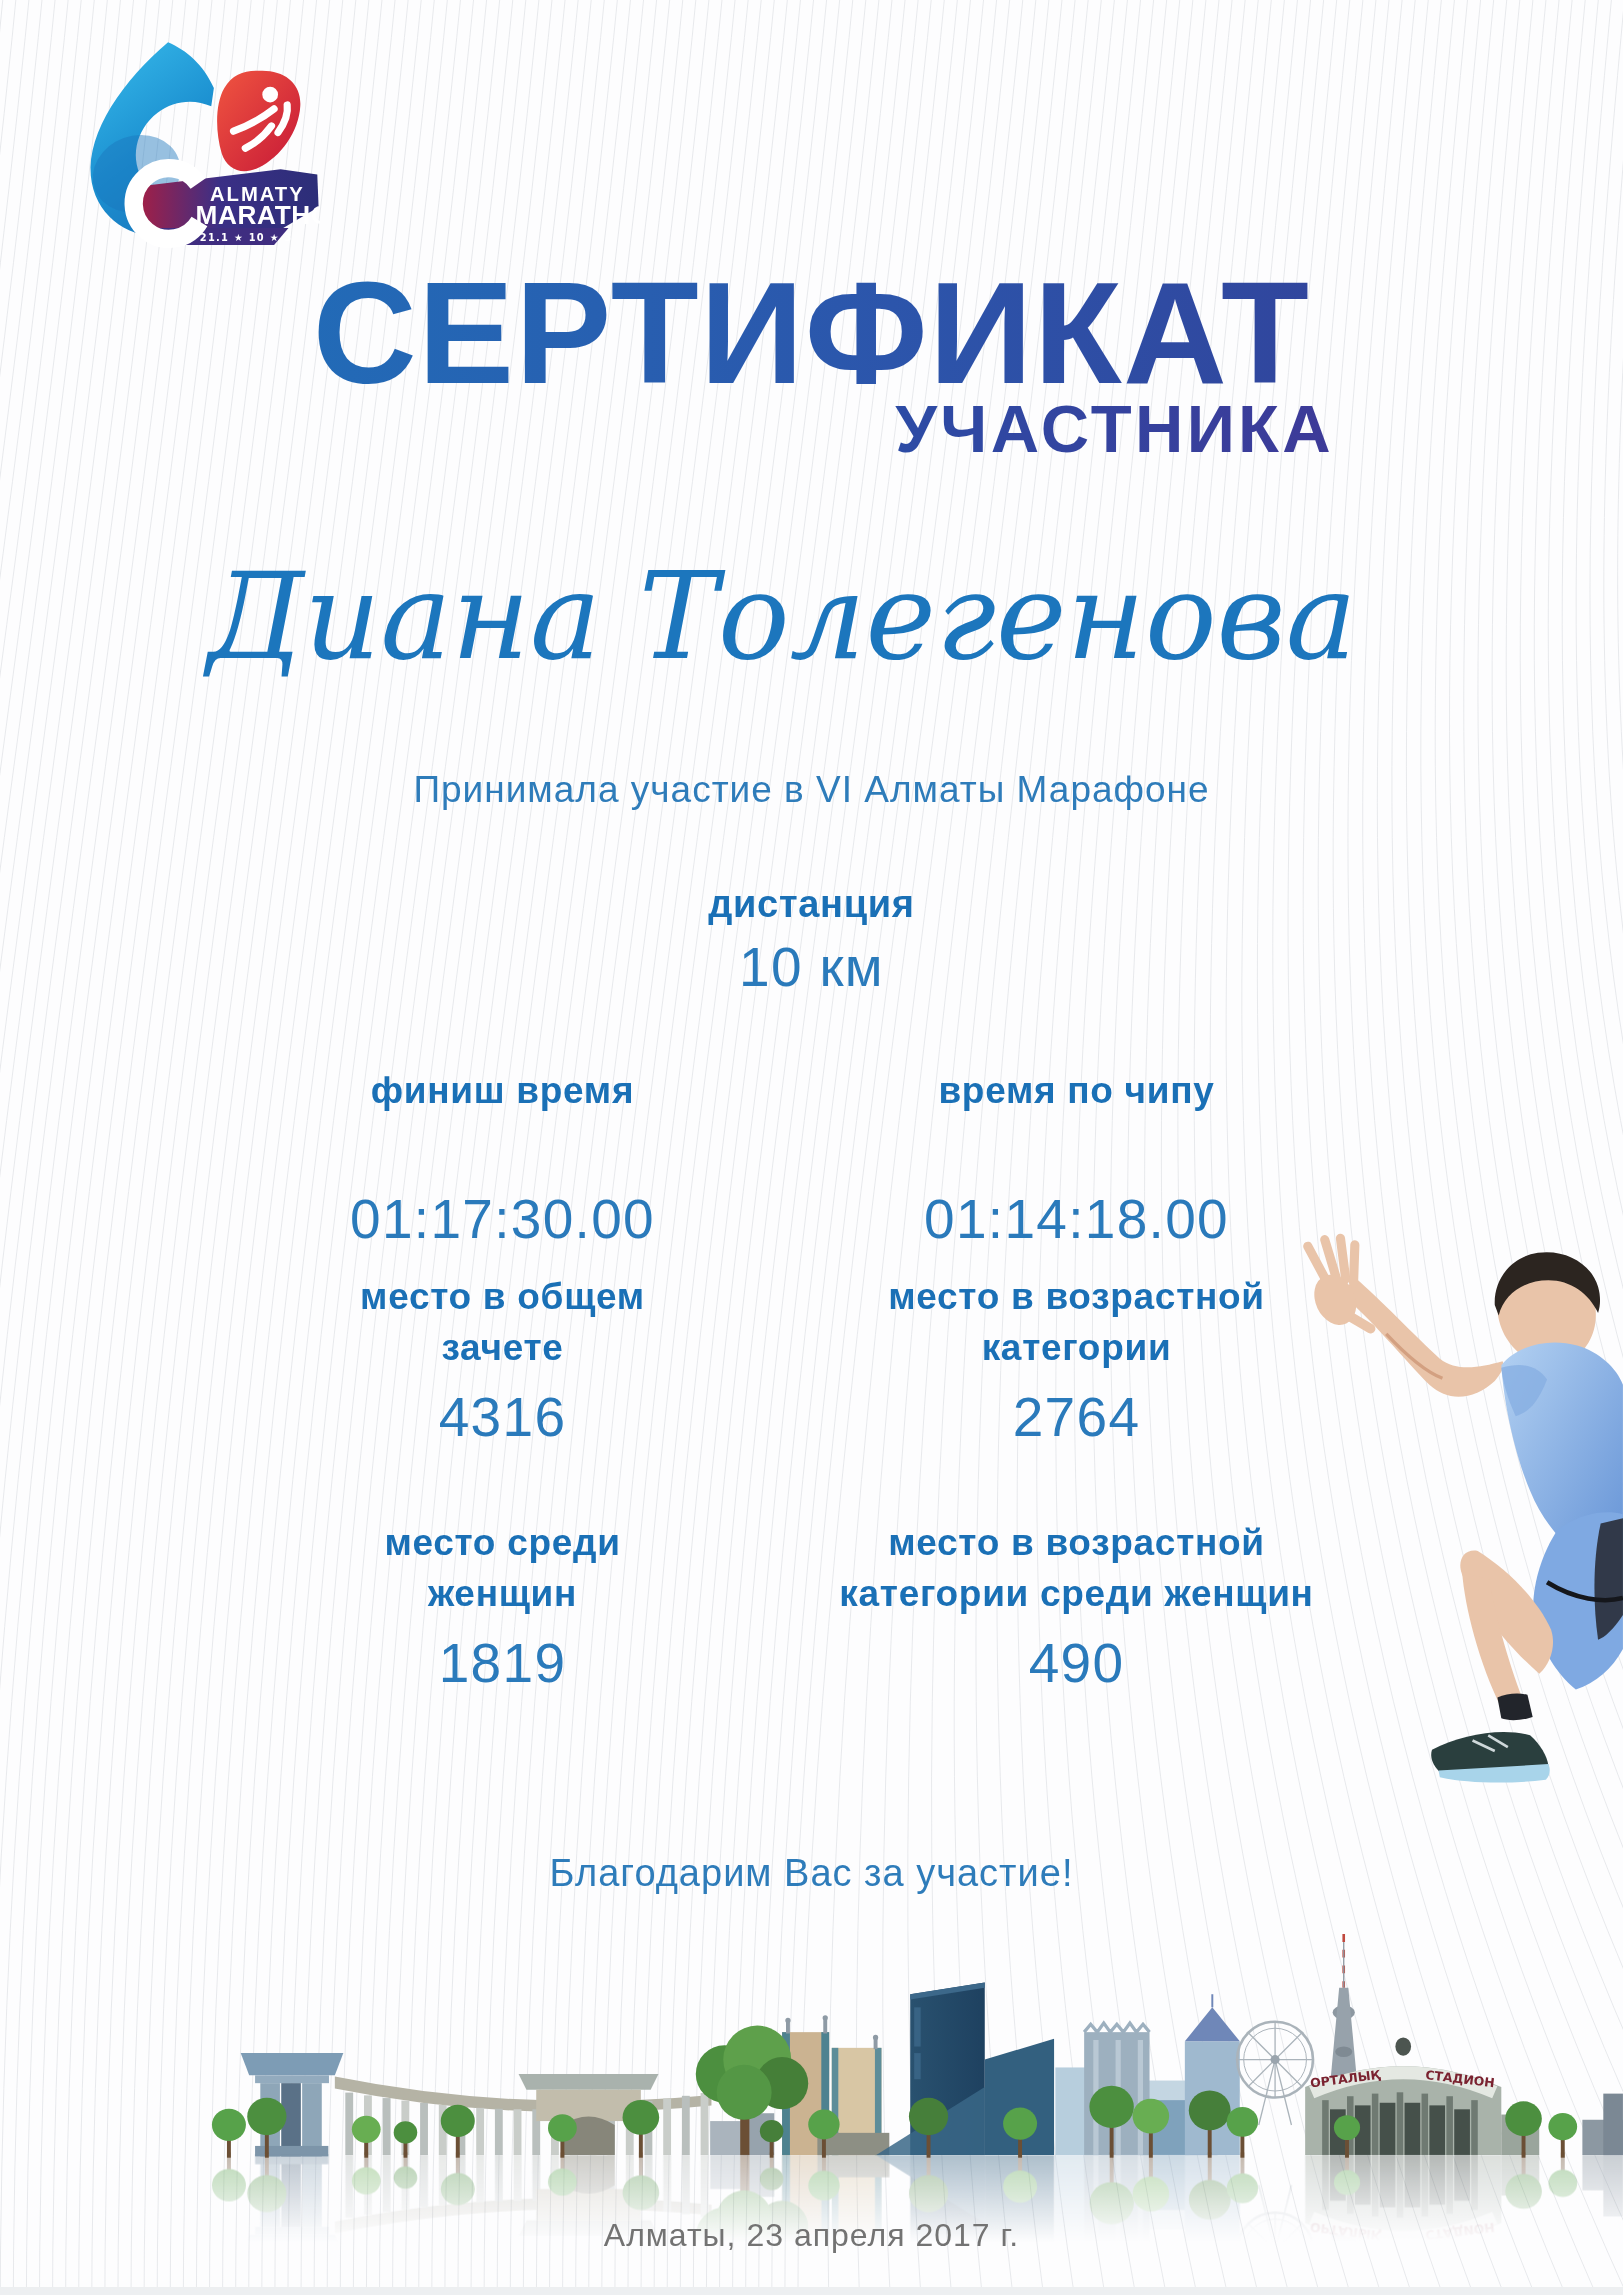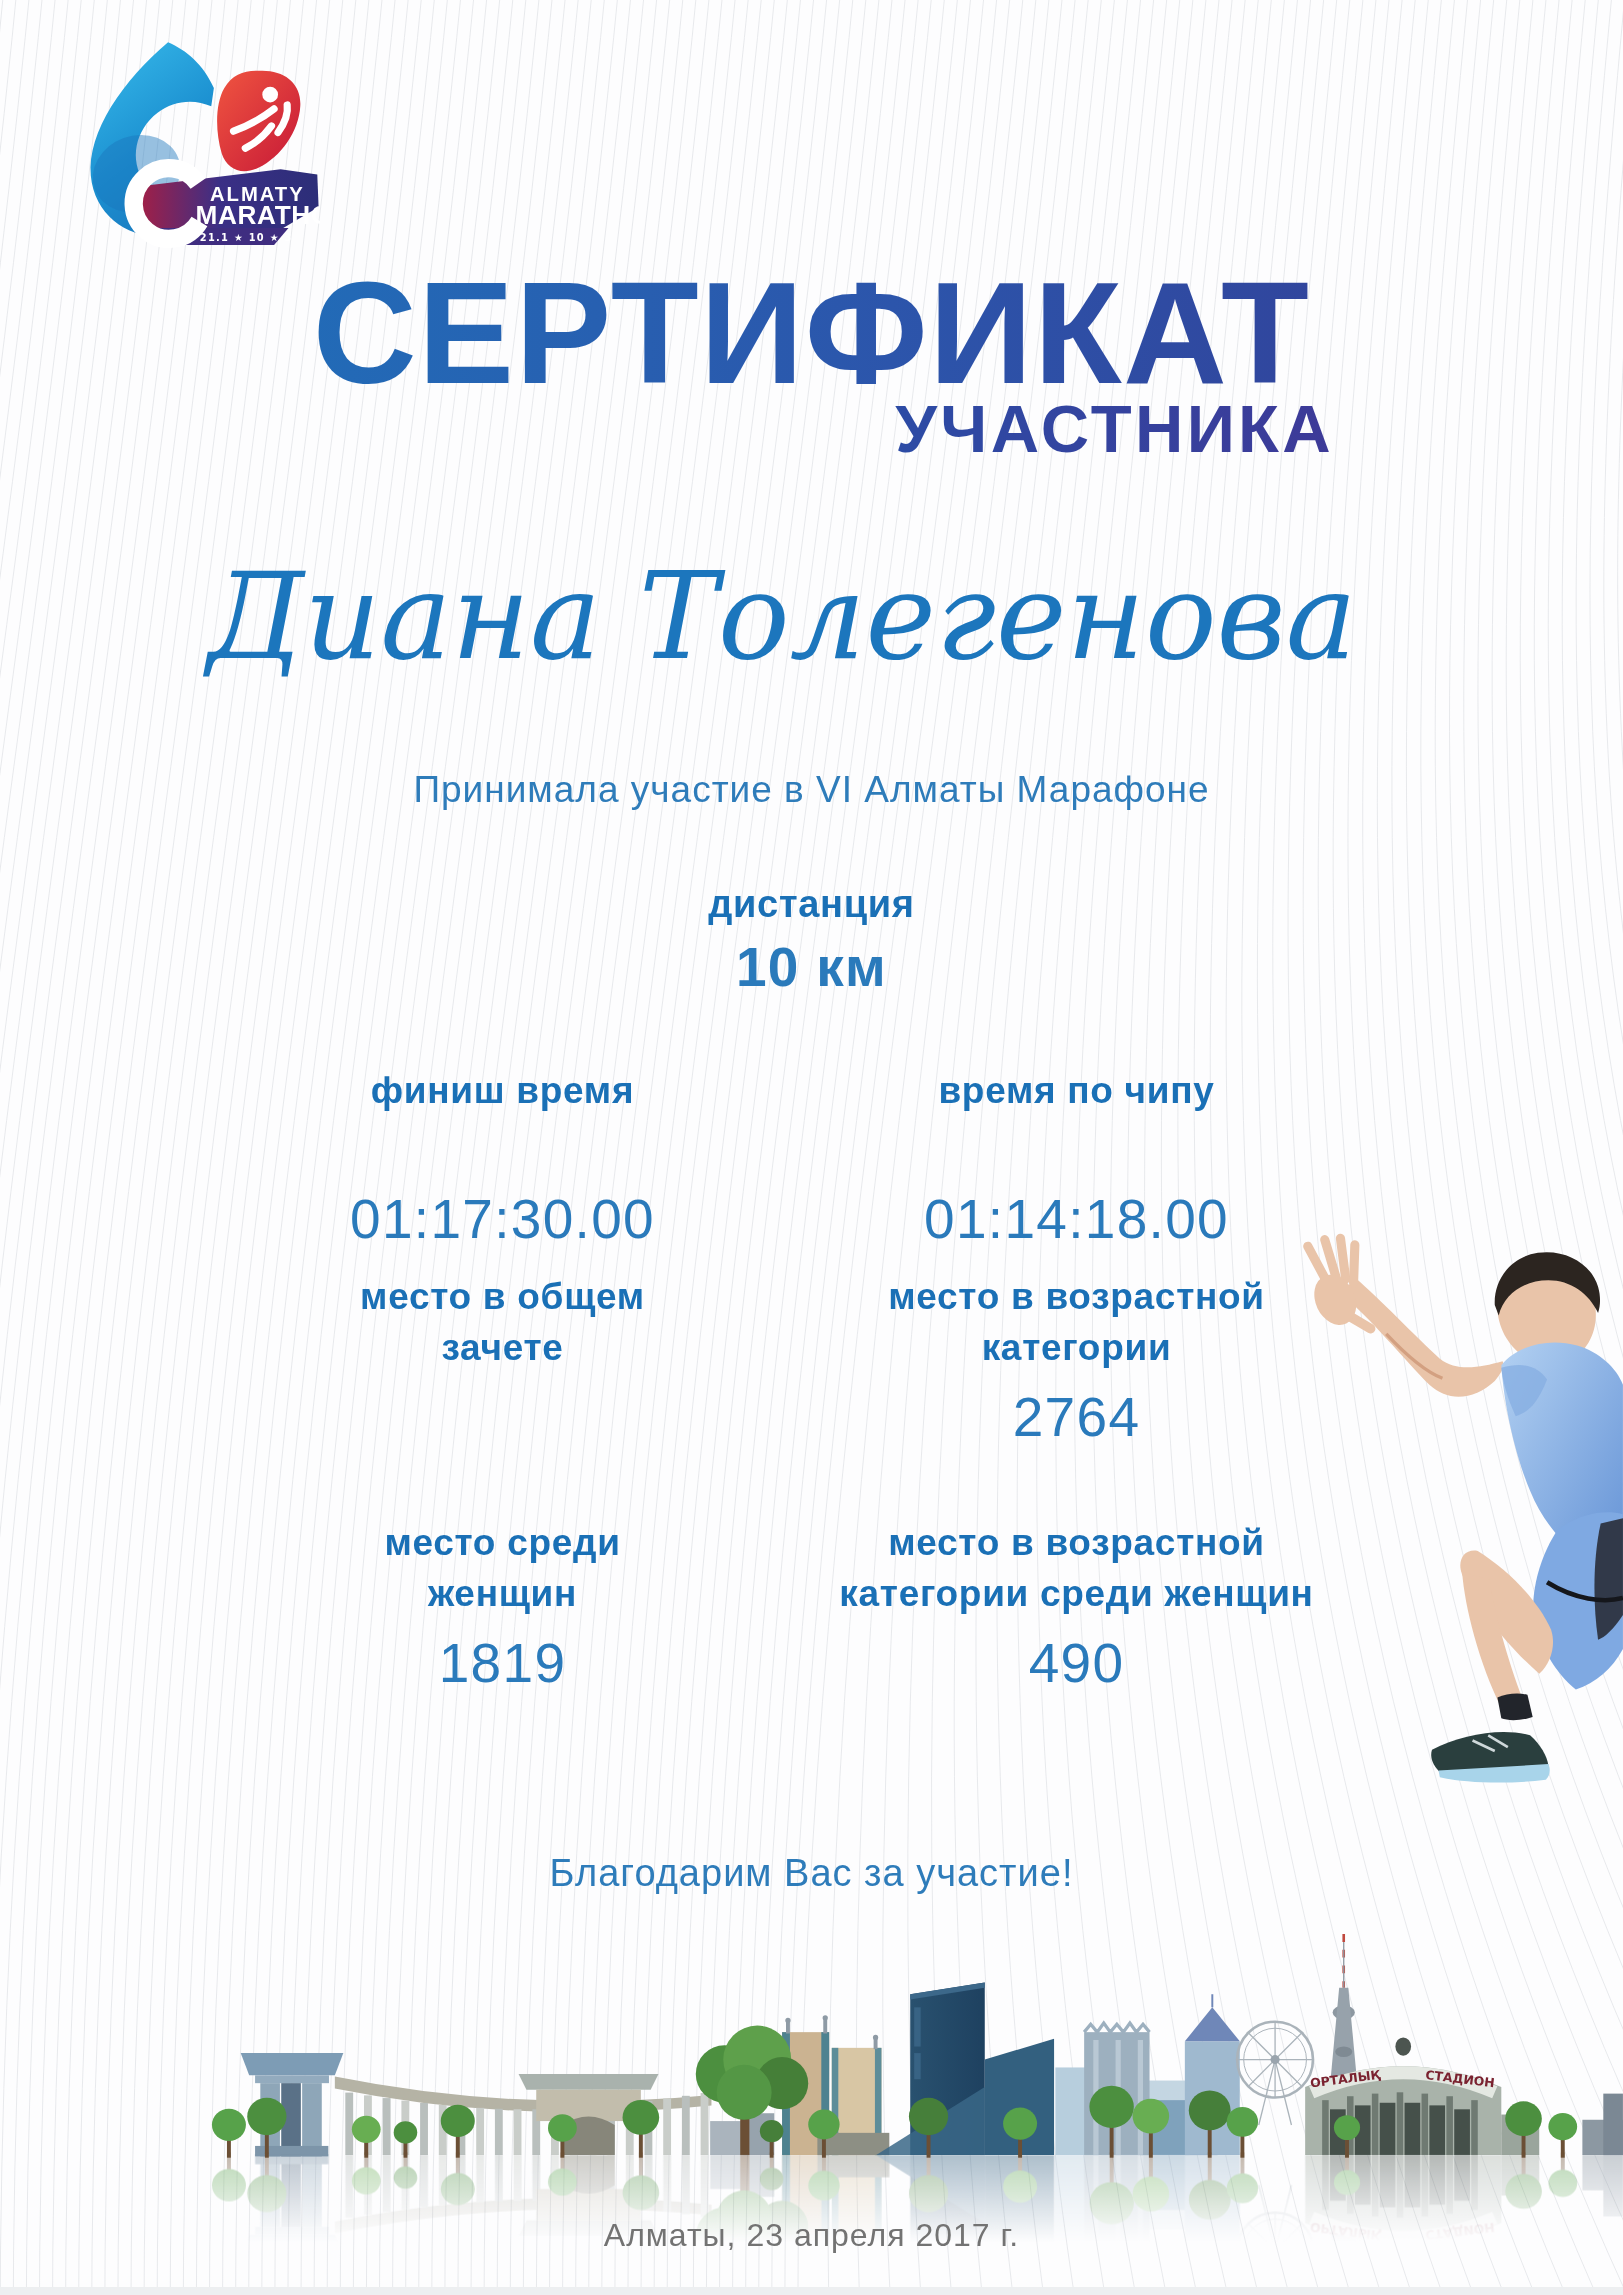--- a/index.html
+++ b/index.html
@@ -13,21 +13,21 @@
          -webkit-background-clip:text;background-clip:text;color:#2a53a8;
          -webkit-text-fill-color:transparent;}
   #subtitle{top:390px;right:289px;font-size:67px;font-weight:bold;letter-spacing:3.3px;
          background:linear-gradient(90deg,#2c4ba5,#3d3a98);
          -webkit-background-clip:text;background-clip:text;color:#31409b;
          -webkit-text-fill-color:transparent;}
   #name{top:548px;left:0;right:59px;text-align:center;font-family:"DejaVu Serif",serif;
         font-style:italic;font-size:119px;color:#1c76bd;}
   #participation{top:769px;font-size:37px;color:#2e7cba;letter-spacing:1px;}
   #dist-label{top:883px;font-size:38px;font-weight:bold;color:#1a70b6;letter-spacing:0.7px;}
-  #dist-value{top:935px;font-size:55px;color:#2a7abb;letter-spacing:1.3px;font-weight:bold;}
+  #dist-value{top:935px;font-size:55px;color:#2a7abb;letter-spacing:1.3px;}
   .col-l{left:254px;width:497px;text-align:center;}
   .col-r{left:782px;width:589px;text-align:center;}
   .lbl{font-size:37px;font-weight:bold;color:#1a70b6;line-height:1.38;letter-spacing:0.7px;white-space:normal;}
   .val{font-size:55px;color:#2a7abb;letter-spacing:1.3px;}
   .r1l{top:1065px;} .r1v{top:1187px;}
   .r2l{top:1271px;text-align:center;} .r2v{top:1385px;}
   .r3l{top:1517px;} .r3v{top:1631px;}
   #thanks{top:1852px;font-size:38px;color:#2e7cba;letter-spacing:1px;}
   #date{top:2217px;font-size:32px;color:#737373;letter-spacing:1px;}
   #bottom-strip{position:absolute;left:0;bottom:0;width:100%;height:8.5px;background:#edeff1;z-index:2;}
@@ -545,20 +545,21 @@
 
   <div class="txt col-l lbl r1l"><span>финиш время</span></div>
   <div class="txt col-l val r1v">01:17:30.00</div>
   <div class="txt col-r lbl r1l"><span>время по чипу</span></div>
   <div class="txt col-r val r1v">01:14:18.00</div>
 
   <div class="txt col-l lbl r2l">
     <span style="display:block">место в общем</span>
     <span style="display:block">зачете</span>
   </div>
+  <div class="txt col-l val r2v">4316</div>
   <div class="txt col-r lbl r2l">
     <span style="display:block">место в возрастной</span>
     <span style="display:block">категории</span>
   </div>
   <div class="txt col-r val r2v">2764</div>
 
   <div class="txt col-l lbl r3l">
     <span style="display:block">место среди</span>
     <span style="display:block">женщин</span>
   </div>

